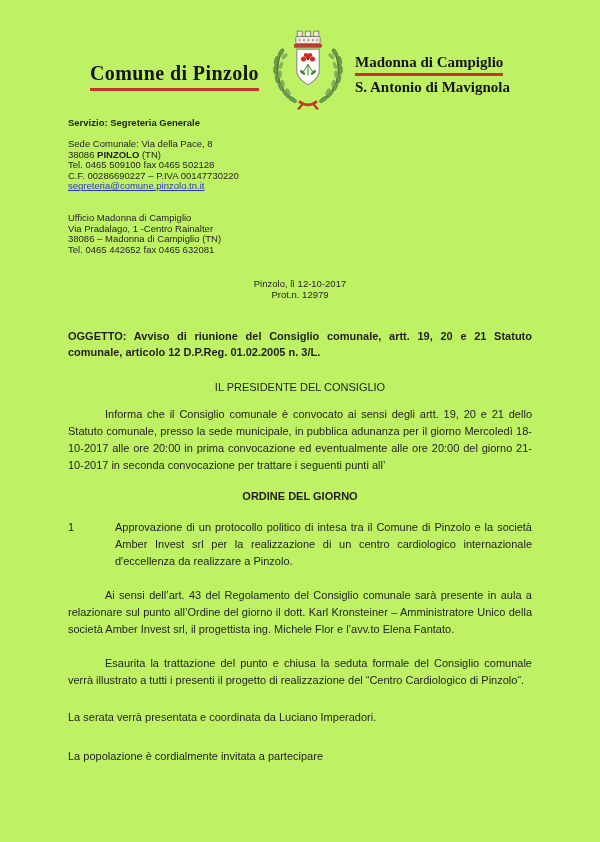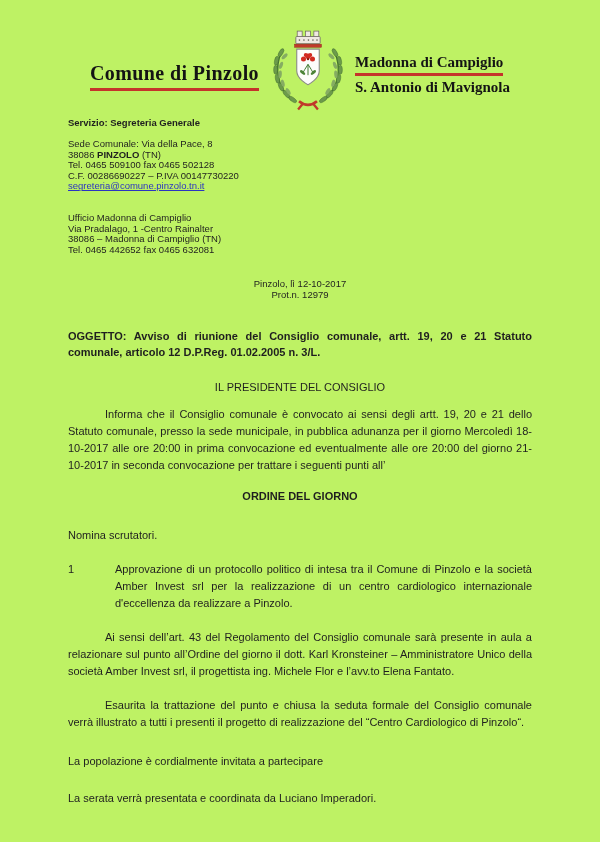--- a/index.html
+++ b/index.html
@@ -175,29 +175,28 @@
     </div>
 
     <p class="subject">OGGETTO: Avviso di riunione del Consiglio comunale, artt. 19, 20 e 21 Statuto comunale, articolo 12 D.P.Reg. 01.02.2005 n. 3/L.</p>
 
     <p class="pres-heading">IL PRESIDENTE DEL CONSIGLIO</p>
 
     <p class="para justify indent convocation">Informa che il Consiglio comunale è convocato ai sensi degli artt. 19, 20 e 21 dello Statuto comunale, presso la sede municipale, in pubblica adunanza per il giorno Mercoledì 18-10-2017 alle ore 20:00 in prima convocazione ed eventualmente alle ore 20:00 del giorno 21-10-2017 in seconda convocazione per trattare i seguenti punti all’</p>
 
     <p class="agenda-heading">ORDINE DEL GIORNO</p>
 
-    <p class="para scrutineers">Nomina scrutatori.</p>
 
     <div class="agenda-item">
       <span class="item-num">1</span>
       <span class="item-text">Approvazione di un protocollo politico di intesa tra il Comune di Pinzolo e la società Amber Invest srl per la realizzazione di un centro cardiologico internazionale d'eccellenza da realizzare a Pinzolo.</span>
     </div>
 
     <p class="para justify indent speakers">Ai sensi dell’art. 43 del Regolamento del Consiglio comunale sarà presente in aula a relazionare sul punto all’Ordine del giorno il dott. Karl Kronsteiner – Amministratore Unico della società Amber Invest srl, il progettista ing. Michele Flor e l’avv.to Elena Fantato.</p>
 
     <p class="para justify indent presentation">Esaurita la trattazione del punto e chiusa la seduta formale del Consiglio comunale verrà illustrato a tutti i presenti il progetto di realizzazione del “Centro Cardiologico di Pinzolo“.</p>
 
+    <p class="para evening">La serata verrà presentata e coordinata da Luciano Imperadori.</p>
+
     <p class="para invitation">La popolazione è cordialmente invitata a partecipare</p>
-
-    <p class="para evening">La serata verrà presentata e coordinata da Luciano Imperadori.</p>
 
   </main>
 </div>
 
 </body></html>

